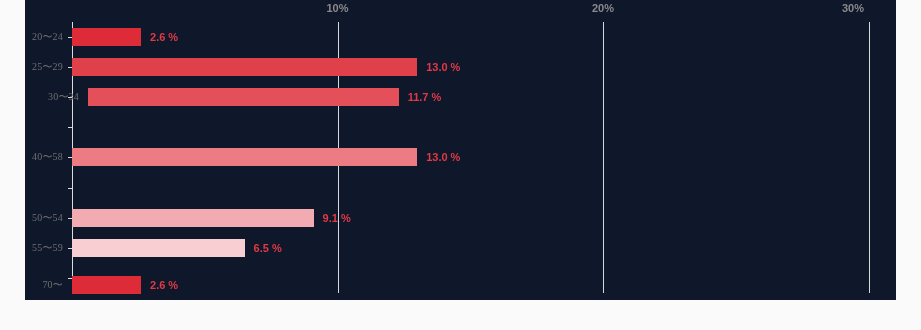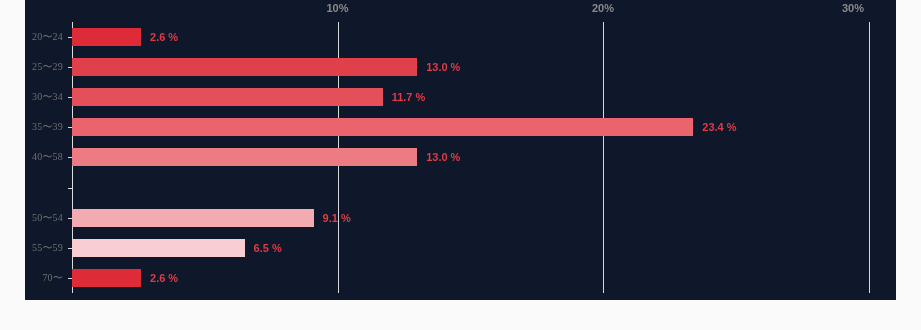--- a/index.html
+++ b/index.html
@@ -117,50 +117,45 @@
         <div class="bar" title="20〜24 2.6 %" style="width: 69.03px; background: rgb(221, 43, 55);"></div>
         <div class="val-label" style="left: 125.03px; color: rgb(224, 58, 70);">2.6 %</div>
       </div>
       <div class="ytick" style="top: 67.1px; background: rgb(220, 220, 220);"></div>
       <div class="row" style="top: 52.1px;">
         <div class="cat-label" style="color: rgb(111, 111, 111);">25〜29</div>
         <div class="bar" title="25〜29 13.0 %" style="width: 345.15px; background: rgb(224, 64, 73);"></div>
         <div class="val-label" style="left: 401.15px; color: rgb(224, 58, 70);">13.0 %</div>
       </div>
       <div class="ytick" style="top: 97.2px; background: rgb(220, 220, 220);"></div>
-      <div class="row" style="top: 82.2px;">
+      <div class="row" style="top: 82.2px; margin-left: 16px;">
         <div class="cat-label" style="color: rgb(111, 111, 111);">30〜34</div>
         <div class="bar" title="30〜34 11.7 %" style="width: 310.635px; background: rgb(228, 80, 90);"></div>
         <div class="val-label" style="left: 366.635px; color: rgb(224, 58, 70);">11.7 %</div>
       </div>
       <div class="ytick" style="top: 127.3px; background: rgb(220, 220, 220);"></div>
-      <div class="row" style="top: 112.3px;">
-        <div class="cat-label" style="color: rgb(111, 111, 111);">35〜39</div>
-        <div class="bar" title="35〜39 23.4 %" style="width: 621.27px; background: rgb(233, 100, 109);"></div>
-        <div class="val-label" style="left: 677.27px; color: rgb(224, 58, 70);">23.4 %</div>
-      </div>
       <div class="ytick" style="top: 157.4px; background: rgb(220, 220, 220);"></div>
       <div class="row" style="top: 142.4px;">
         <div class="cat-label" style="color: rgb(111, 111, 111);">40〜58</div>
         <div class="bar" title="40〜44 13.0 %" style="width: 345.15px; background: rgb(236, 123, 131);"></div>
         <div class="val-label" style="left: 401.15px; color: rgb(224, 58, 70);">13.0 %</div>
       </div>
       <div class="ytick" style="top: 187.5px; background: rgb(220, 220, 220);"></div>
       <div class="ytick" style="top: 217.6px; background: rgb(220, 220, 220);"></div>
       <div class="row" style="top: 202.6px;">
         <div class="cat-label" style="color: rgb(111, 111, 111);">50〜54</div>
         <div class="bar" title="50〜54 9.1 %" style="width: 241.605px; background: rgb(242, 171, 176);"></div>
         <div class="val-label" style="left: 297.605px; color: rgb(224, 58, 70);">9.1 %</div>
       </div>
       <div class="ytick" style="top: 247.7px; background: rgb(220, 220, 220);"></div>
       <div class="row" style="top: 232.7px;">
         <div class="cat-label" style="color: rgb(111, 111, 111);">55〜59</div>
         <div class="bar" title="55〜59 6.5 %" style="width: 172.575px; background: rgb(248, 206, 210);"></div>
         <div class="val-label" style="left: 228.575px; color: rgb(224, 58, 70);">6.5 %</div>
       </div>
       <div class="ytick" style="top: 277.8px; background: rgb(220, 220, 220);"></div>
-      <div class="row" style="top: 263px;">
+      <div class="row" style="top: 270px;">
         <div class="cat-label" style="color: rgb(111, 111, 111);">70〜</div>
         <div class="bar" title="70〜 2.6 %" style="width: 69.03px; background: rgb(221, 43, 55);"></div>
         <div class="val-label" style="left: 125.03px; color: rgb(224, 58, 70);">2.6 %</div>
       </div>
     </div>
 </div>
 
 </body></html>

